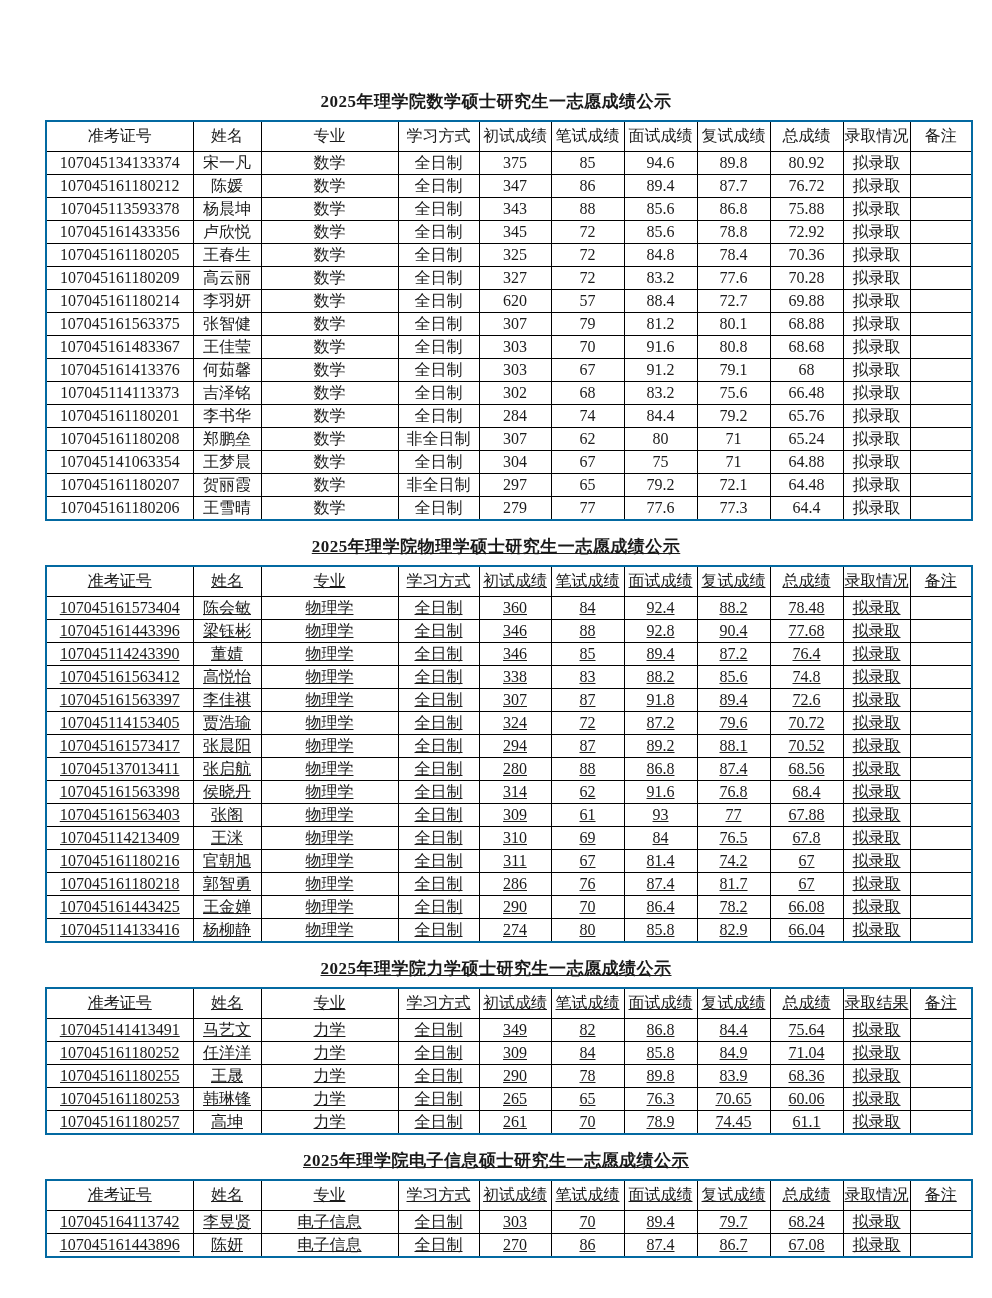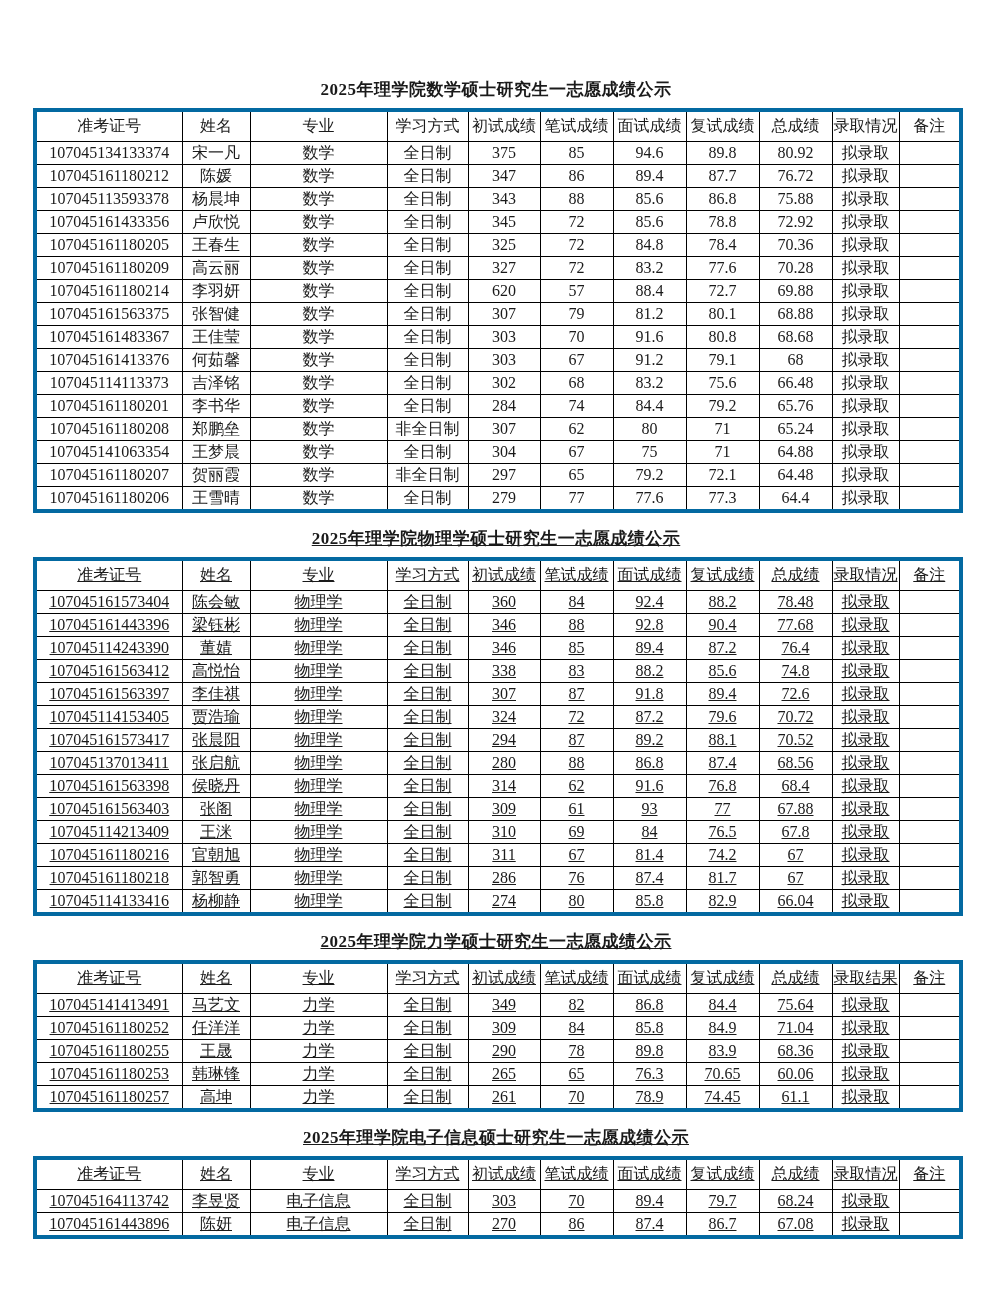--- a/index.html
+++ b/index.html
@@ -9,35 +9,35 @@
   }
   body {
     width: 992px;
     height: 1298px;
     font-family: "Liberation Serif", "DejaVu Serif", serif;
     color: #1a1a1a;
   }
   .doc {
     padding: 78px 33px 0 33px;
   }
-  .score-section { margin: 0; }
+  .score-section { margin: 12px; }
   .score-section + .score-section { margin-top: 14px; text-decoration: underline; }
   .table-title {
     margin: 0 0 6px 0;
     text-align: center;
     font-size: 17px;
     font-weight: bold;
     line-height: 24px;
     letter-spacing: 0.5px;
   }
   table.score-table {
     border-collapse: collapse;
     table-layout: fixed;
     width: 926px;
-    border: 4px solid #0369a1;
+    border: 2px solid #0369a1;
   }
   .score-table th, .score-table td {
     border: 1px solid #000;
     text-align: center;
     vertical-align: middle;
     padding: 0;
     font-size: 16px;
     font-weight: normal;
     white-space: nowrap;
     overflow: hidden;
@@ -499,20 +499,33 @@
             <td>全日制</td>
             <td>286</td>
             <td>76</td>
             <td>87.4</td>
             <td>81.7</td>
             <td>67</td>
             <td>拟录取</td>
             <td></td>
           </tr>
           <tr>
+            <td>107045161443425</td>
+            <td>王金婵</td>
+            <td>物理学</td>
+            <td>全日制</td>
+            <td>290</td>
+            <td>70</td>
+            <td>86.4</td>
+            <td>78.2</td>
+            <td>66.08</td>
+            <td>拟录取</td>
+            <td></td>
+          </tr>
+          <tr>
             <td>107045114133416</td>
             <td>杨柳静</td>
             <td>物理学</td>
             <td>全日制</td>
             <td>274</td>
             <td>80</td>
             <td>85.8</td>
             <td>82.9</td>
             <td>66.04</td>
             <td>拟录取</td>

